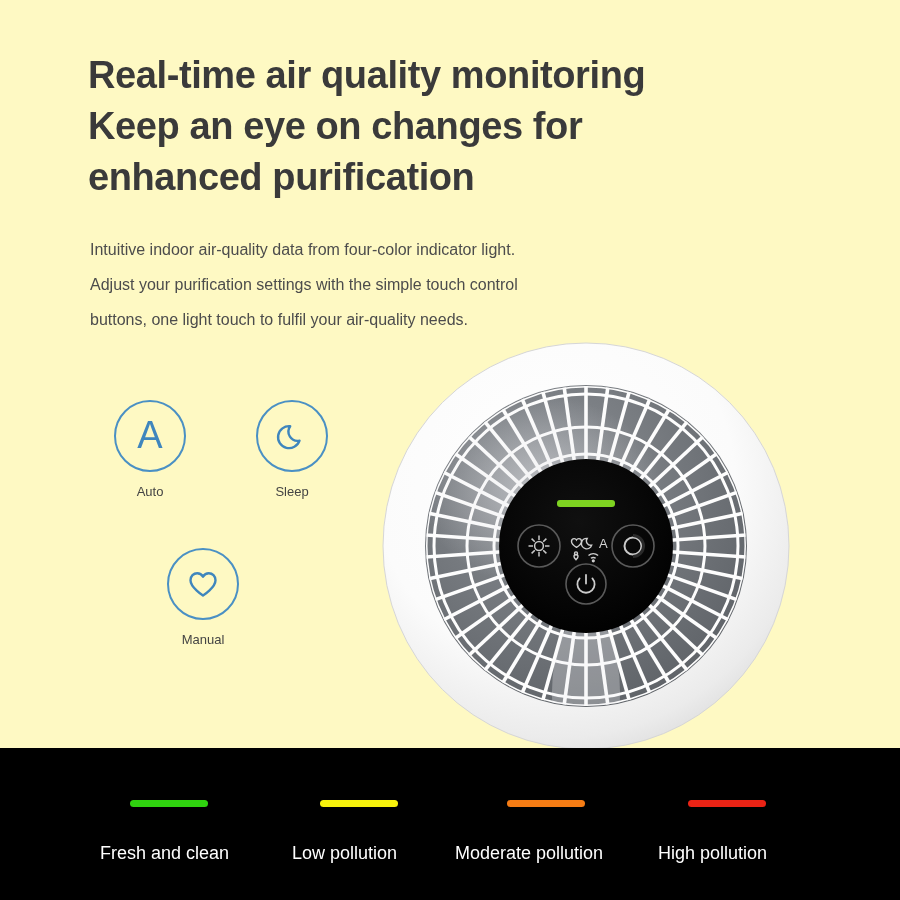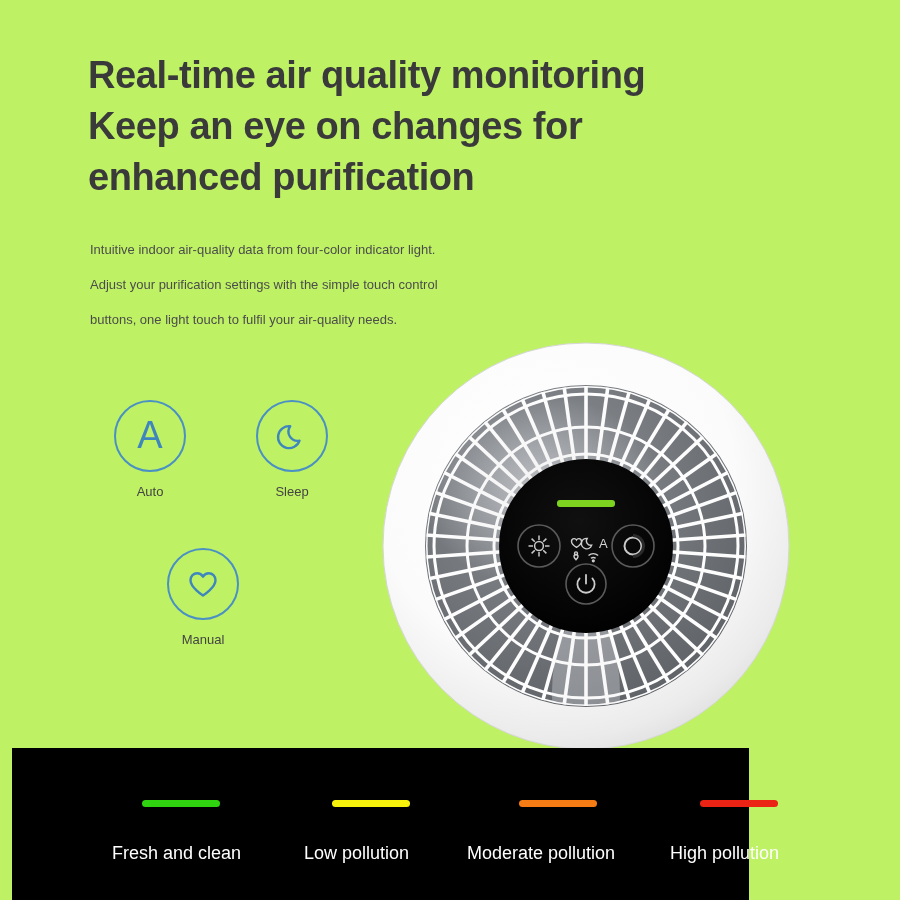--- a/index.html
+++ b/index.html
@@ -13,21 +13,21 @@
     font-family: "Liberation Sans", sans-serif;
     overflow: hidden;
     position: relative;
   }
 
   #page {
     position: absolute;
     inset: 0;
     width: 900px;
     height: 900px;
-    background: #bef264;
+    background: #fef9c3;
   }
 
   
   .headline {
     position: absolute;
     left: 88px;
     top: 50px;
     width: 700px;
     font-size: 38px;
     font-weight: bold;
@@ -36,21 +36,21 @@
     letter-spacing: -0.4px;
     white-space: pre-line;
   }
 
   
   .bodycopy {
     position: absolute;
     left: 90px;
     top: 232px;
     width: 700px;
-    font-size: 13px;
+    font-size: 16px;
     line-height: 35px;
     color: #4c4c4c;
     white-space: pre-line;
   }
 
   
   .features {
     position: absolute;
     left: 0;
     top: 0;
@@ -101,23 +101,23 @@
     top: 332px;
     width: 460px;
     height: 420px;
     overflow: hidden;
   }
   .purifier-wrap svg { display: block; }
 
   
   .legend-band {
     position: absolute;
-    left: 12px;
+    left: 0;
     top: 748px;
-    width: 737px;
+    width: 900px;
     height: 152px;
     background: #000000;
   }
   .legend-item {
     position: absolute;
     top: 52px;
     text-align: left;
   }
   .legend-bar {
     height: 7px;

